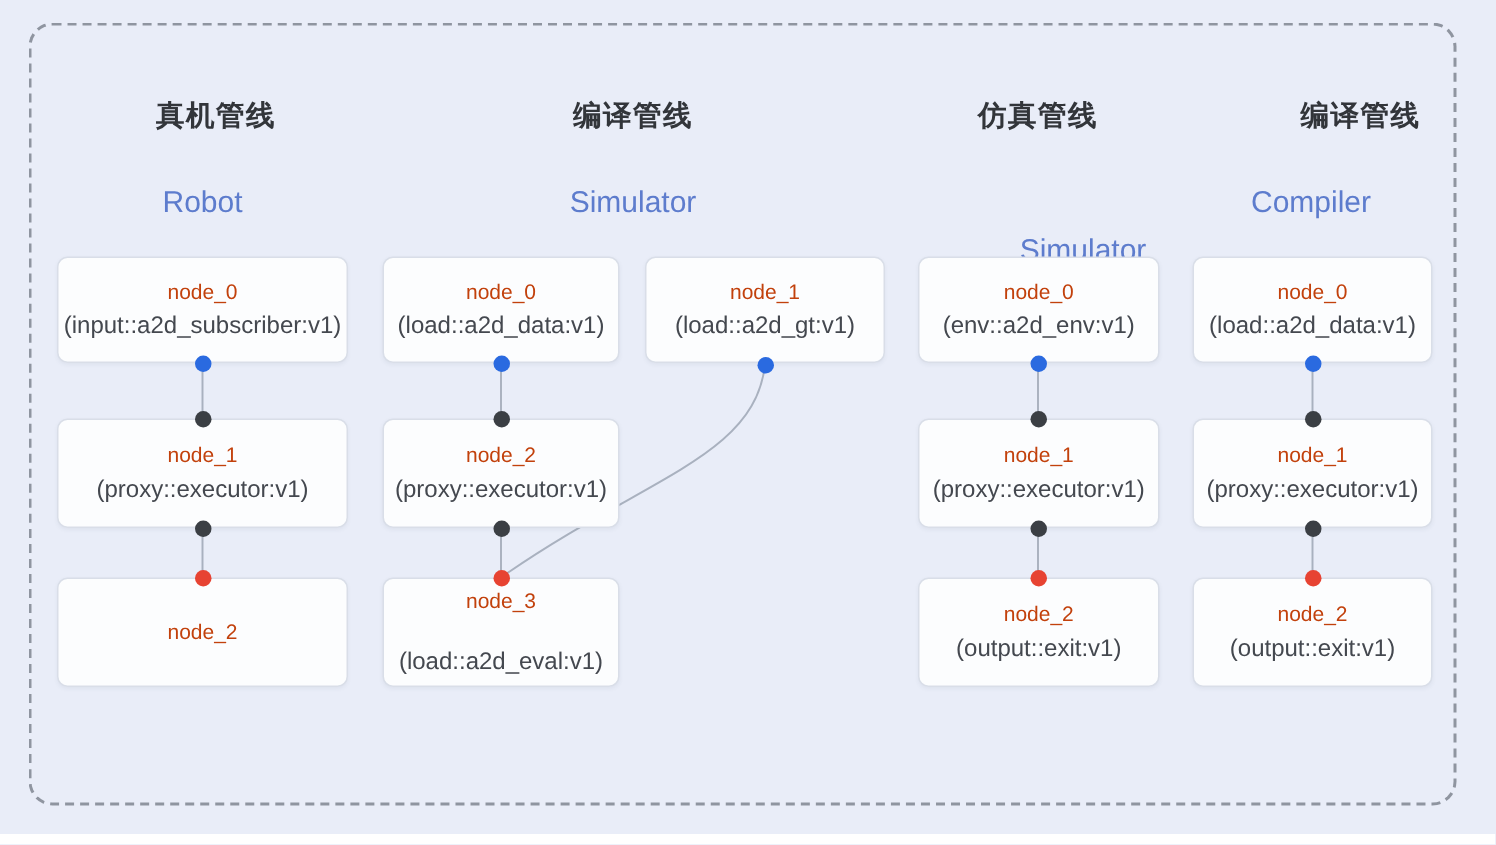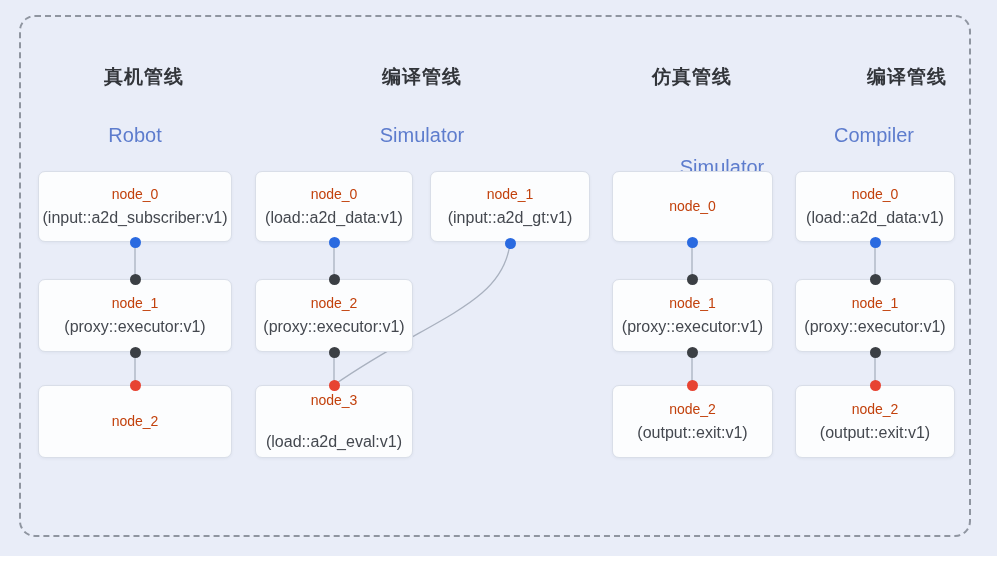--- a/index.html
+++ b/index.html
@@ -79,33 +79,34 @@
 <div class="node" style="left:38px;top:385px;width:194px;height:73px;">
   <div class="nm">node_2</div>
 </div>
 
 <div class="node" style="left:255px;top:171px;width:158px;height:71px;">
   <div class="nm">node_0</div>
   <div class="impl">(load::a2d_data:v1)</div>
 </div>
 <div class="node" style="left:430px;top:171px;width:160px;height:71px;">
   <div class="nm">node_1</div>
-  <div class="impl">(input::a2d_gt:v1)</div>
+  <div class="impl">(load::a2d_gt:v1)</div>
 </div>
 <div class="node" style="left:255px;top:279px;width:158px;height:73px;">
   <div class="nm">node_2</div>
   <div class="impl">(proxy::executor:v1)</div>
 </div>
 <div class="node" style="left:255px;top:385px;width:158px;height:73px;gap:20px;">
   <div class="nm">node_3</div>
   <div class="impl">(load::a2d_eval:v1)</div>
 </div>
 
 <div class="node" style="left:612px;top:171px;width:161px;height:71px;">
   <div class="nm">node_0</div>
+  <div class="impl">(env::a2d_env:v1)</div>
 </div>
 <div class="node" style="left:612px;top:279px;width:161px;height:73px;">
   <div class="nm">node_1</div>
   <div class="impl">(proxy::executor:v1)</div>
 </div>
 <div class="node" style="left:612px;top:385px;width:161px;height:73px;">
   <div class="nm">node_2</div>
   <div class="impl">(output::exit:v1)</div>
 </div>
 

